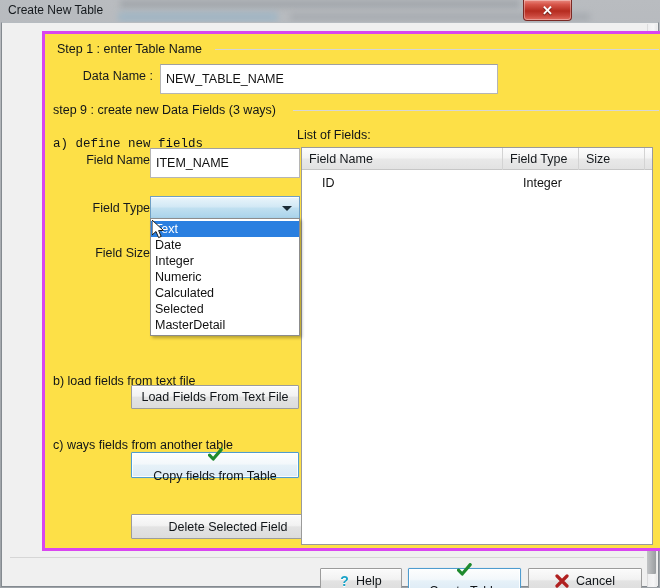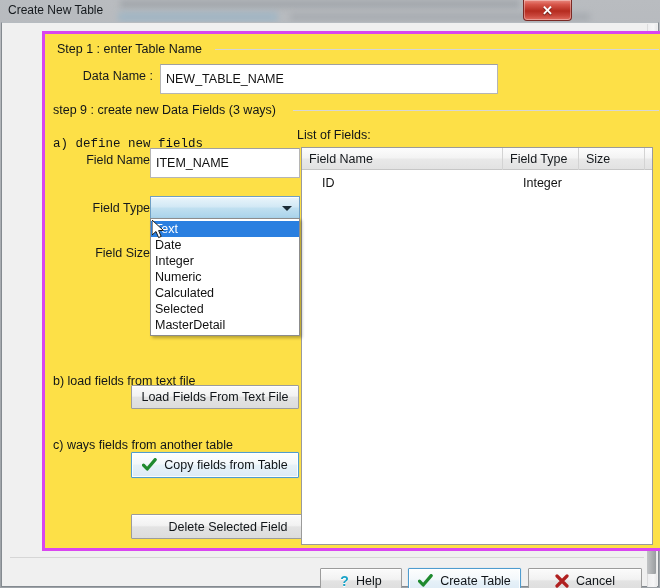--- a/index.html
+++ b/index.html
@@ -150,20 +150,21 @@
     border:1px solid #9c9c9c;
     border-radius: 1px;
     font-size:12.5px; color:#101418;
     display:flex; align-items:center; justify-content:center; gap:7px;
     box-shadow: inset 0 1px 0 rgba(255,255,255,.9);
   }
   .btn.primary {
     border:1px solid #4f9ccf;
     background: linear-gradient(180deg,#fdfefe 0%, #f3f8fb 45%, #e6f1f8 52%, #dceaf5 100%);
     box-shadow: inset 0 0 0 1px rgba(255,255,255,.85), 0 0 1px #8fc2e2;
+    flex-direction: column;
   }
   .ico-check { width:15px;height:14px;display:inline-block;flex:0 0 auto;}
   .ico-x { width:14px;height:14px;display:inline-block;flex:0 0 auto;}
   .ico-q {
     font-size:14px; font-weight:bold; color:#1aa3c8; line-height:1;
     text-shadow: 0 1px 0 rgba(255,255,255,.9);
   }
 
   
   .list-wrap {

